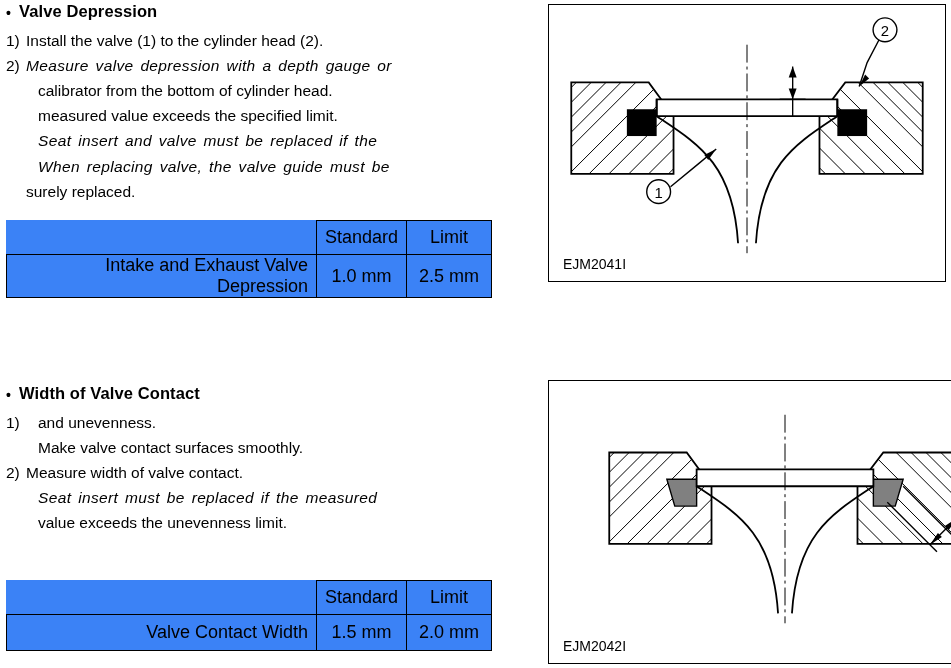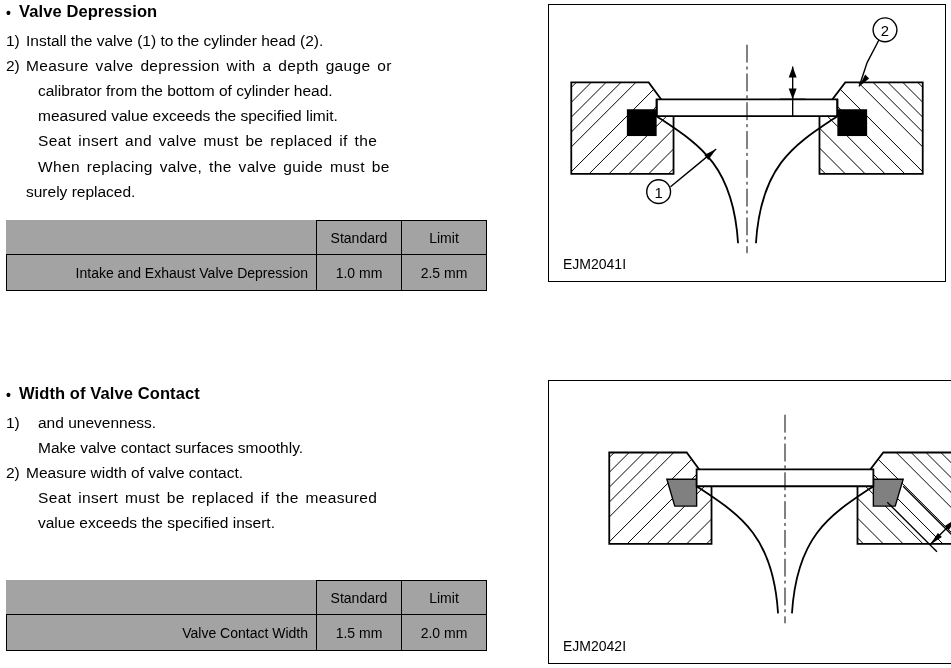--- a/index.html
+++ b/index.html
@@ -58,28 +58,29 @@
   }
   .step-line {
     display: block;
   }
   .indent {
     padding-left: 12px;
   }
   .justify-wide {
     letter-spacing: 0.35px;
     word-spacing: 2.2px;
+    font-style: italic;
   }
 
   
   table.spec {
     position: absolute;
     border-collapse: collapse;
-    font-size: 14px;
-    background: #a3a3a3;
+    font-size: 18px;
+    background: #3b82f6;
   }
   #table-1 { left: 6px; top: 220px; }
   #table-2 { left: 6px; top: 580px; }
   table.spec td, table.spec th {
     border: 1px solid #000;
     height: 36px;
     padding: 0 8px;
     font-weight: normal;
     text-align: center;
     vertical-align: middle;
@@ -274,21 +275,21 @@
         <span class="step-line indent">and unevenness.</span>
         <span class="step-line indent">Make valve contact surfaces smoothly.</span>
       </div>
     </div>
 
     <div class="step">
       <div class="step-num">2)</div>
       <div class="step-body">
         <span class="step-line">Measure width of valve contact.</span>
         <span class="step-line indent justify-wide">Seat insert must be replaced if the measured</span>
-        <span class="step-line indent">value exceeds the specified insert.</span>
+        <span class="step-line indent">value exceeds the unevenness limit.</span>
       </div>
     </div>
   </div>
 
   <table class="spec" id="table-2">
     <tbody>
         <tr class="head">
       <td class="label-col hdr-blank"></td>
       <td class="val-col">Standard</td>
       <td class="val-col">Limit</td>

